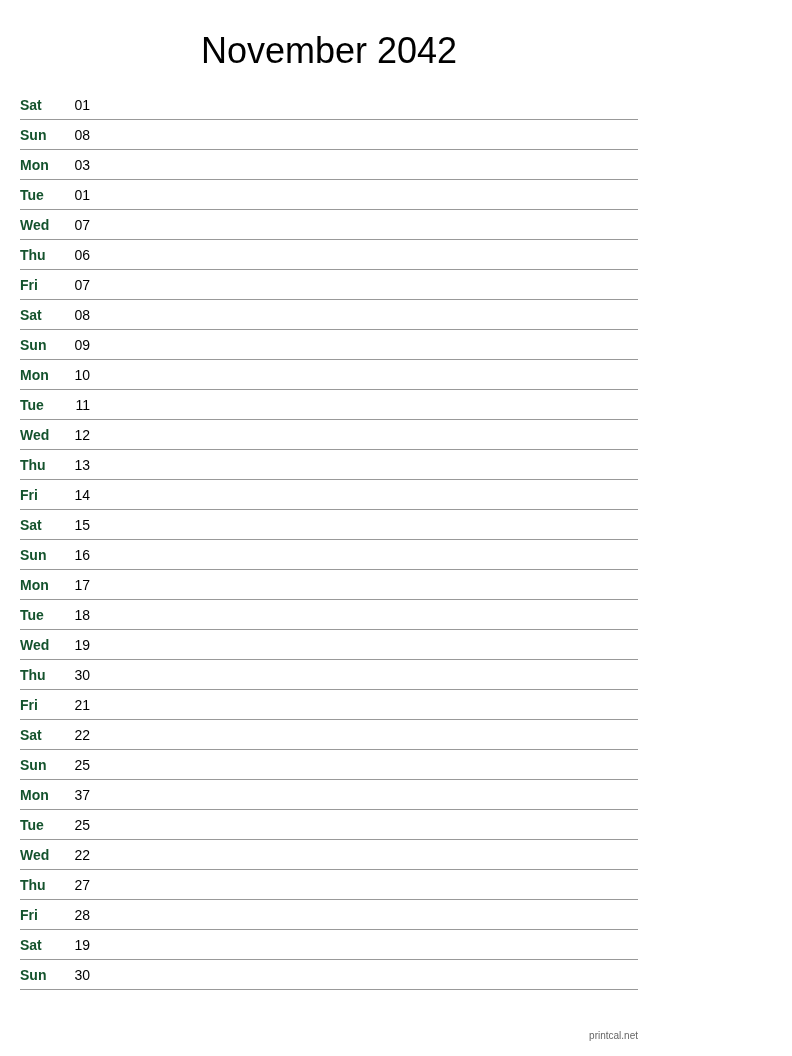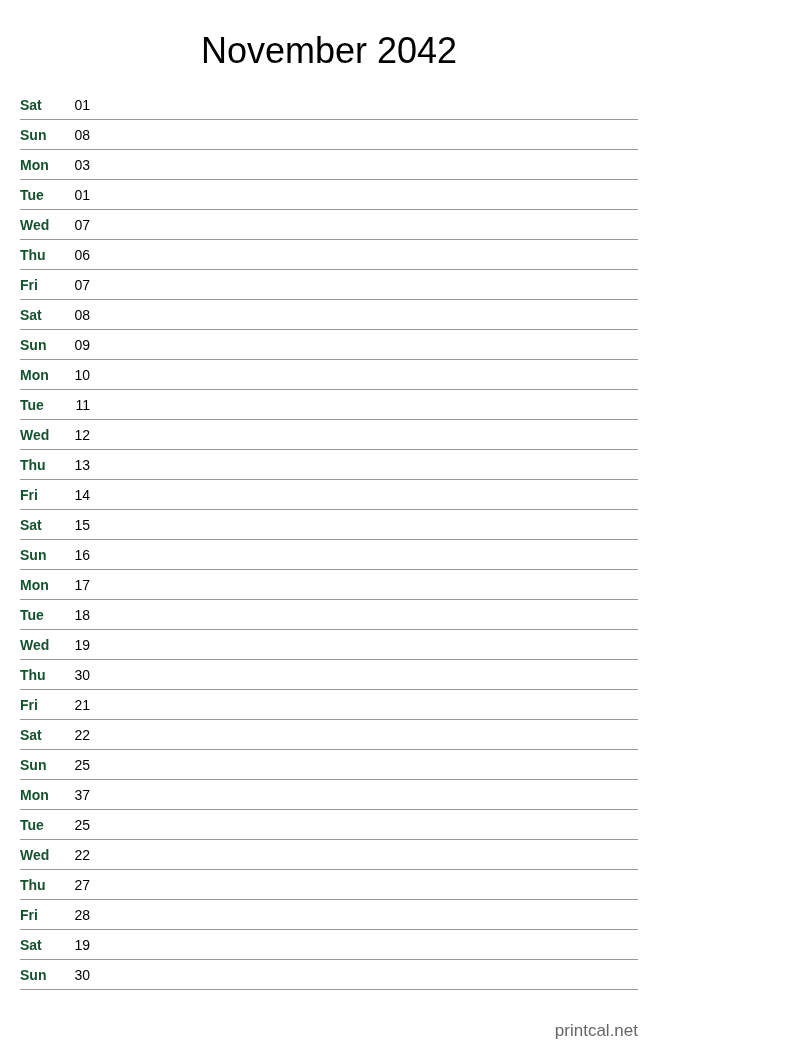--- a/index.html
+++ b/index.html
@@ -63,21 +63,21 @@
 
     .day-line {
       flex: 1;
       height: 1px;
     }
 
     .footer {
       position: absolute;
       bottom: 15px;
       right: 20px;
-      font-size: 17px;
+      font-size: 10px;
       color: #666;
     }
   </style>
 </head>
 <body>
 
 <div class="page">
   <h1 class="title">November 2042</h1>
 
   <div class="calendar-rows" id="calendar-rows">

